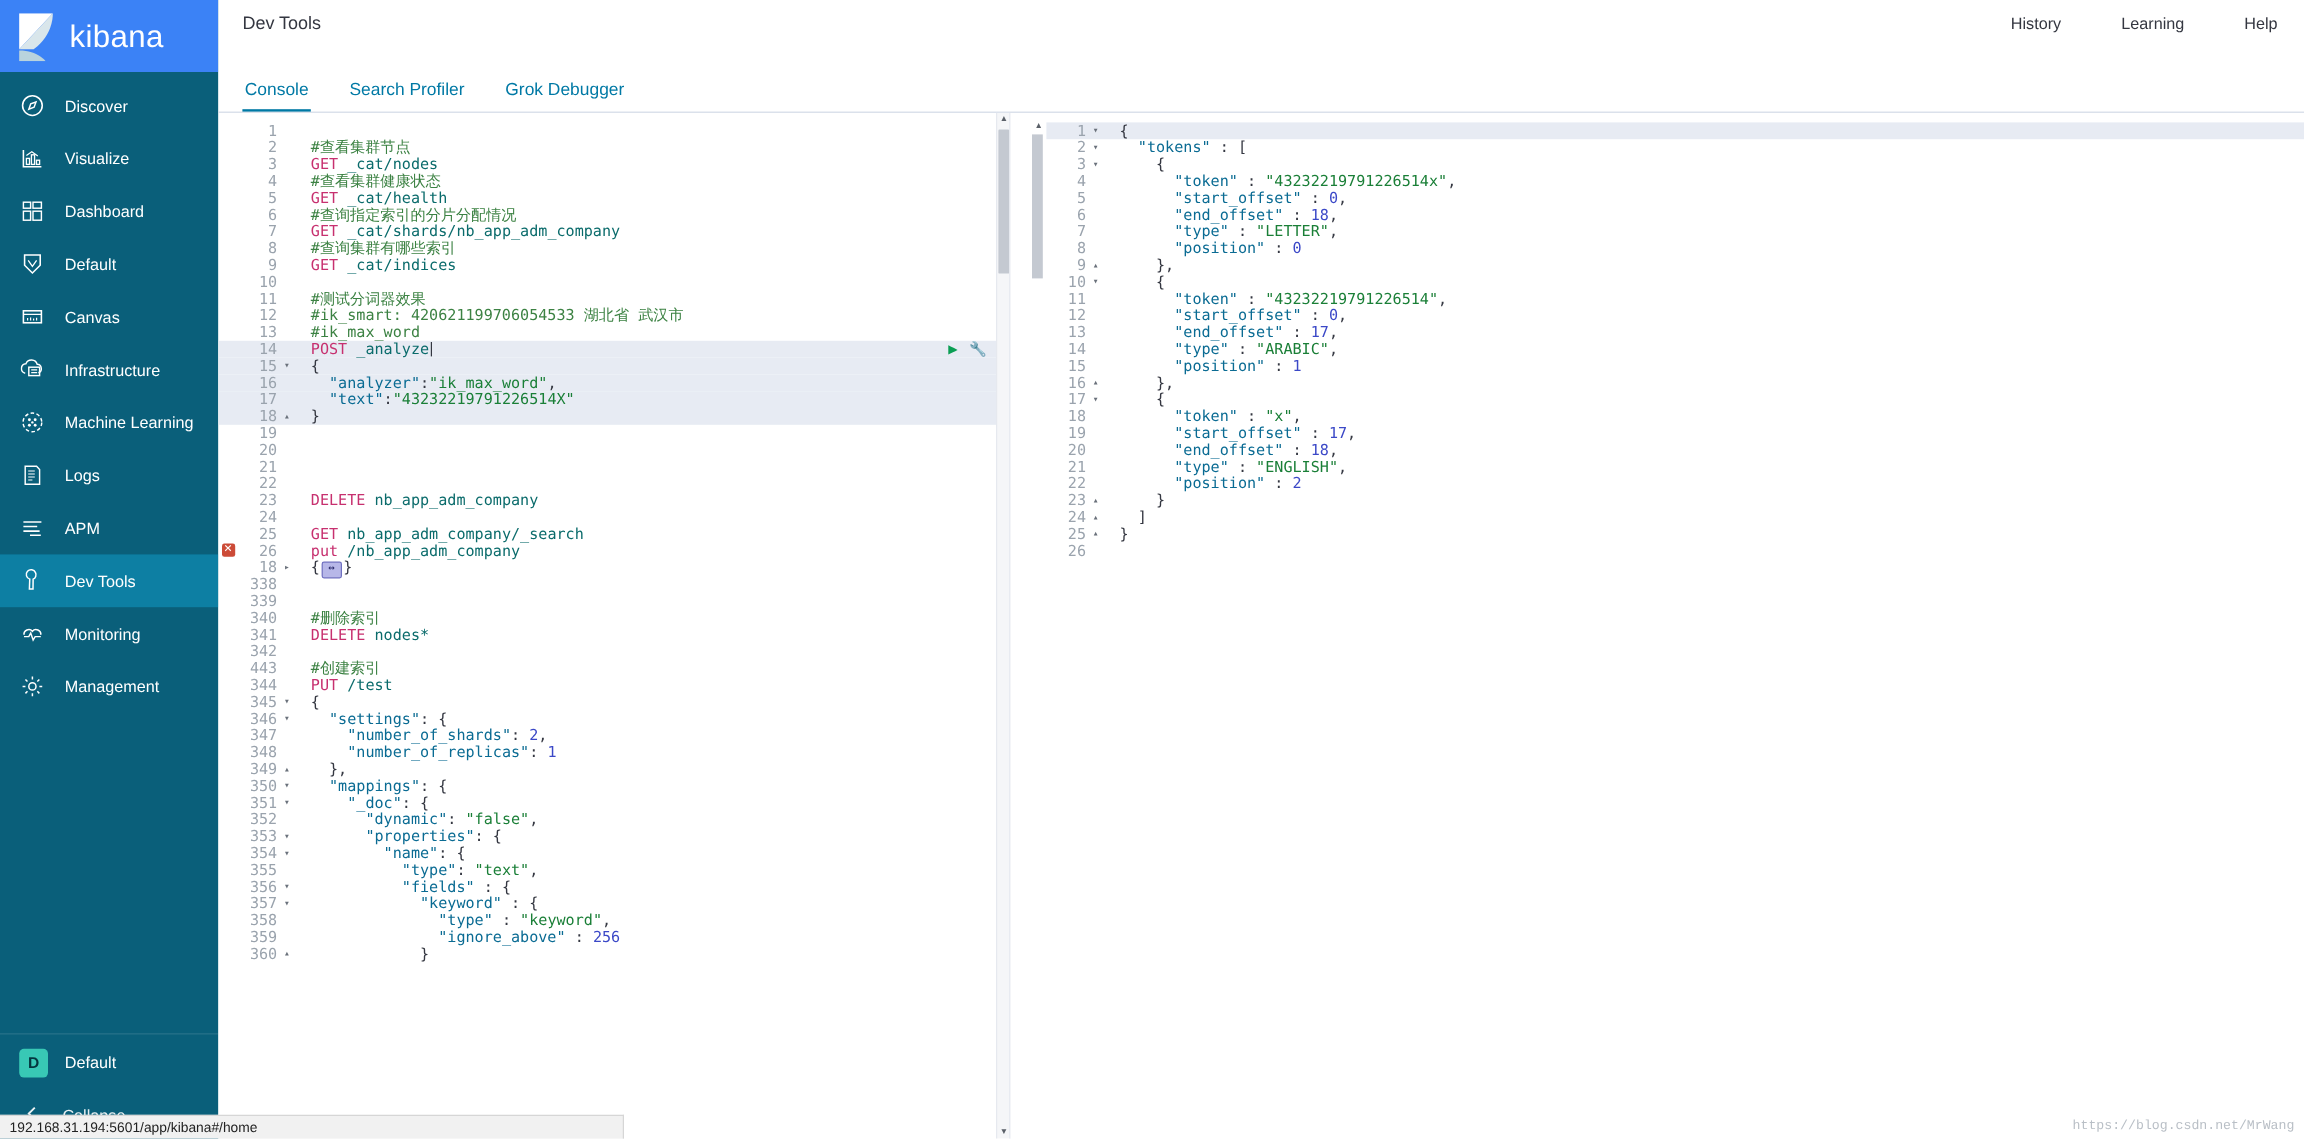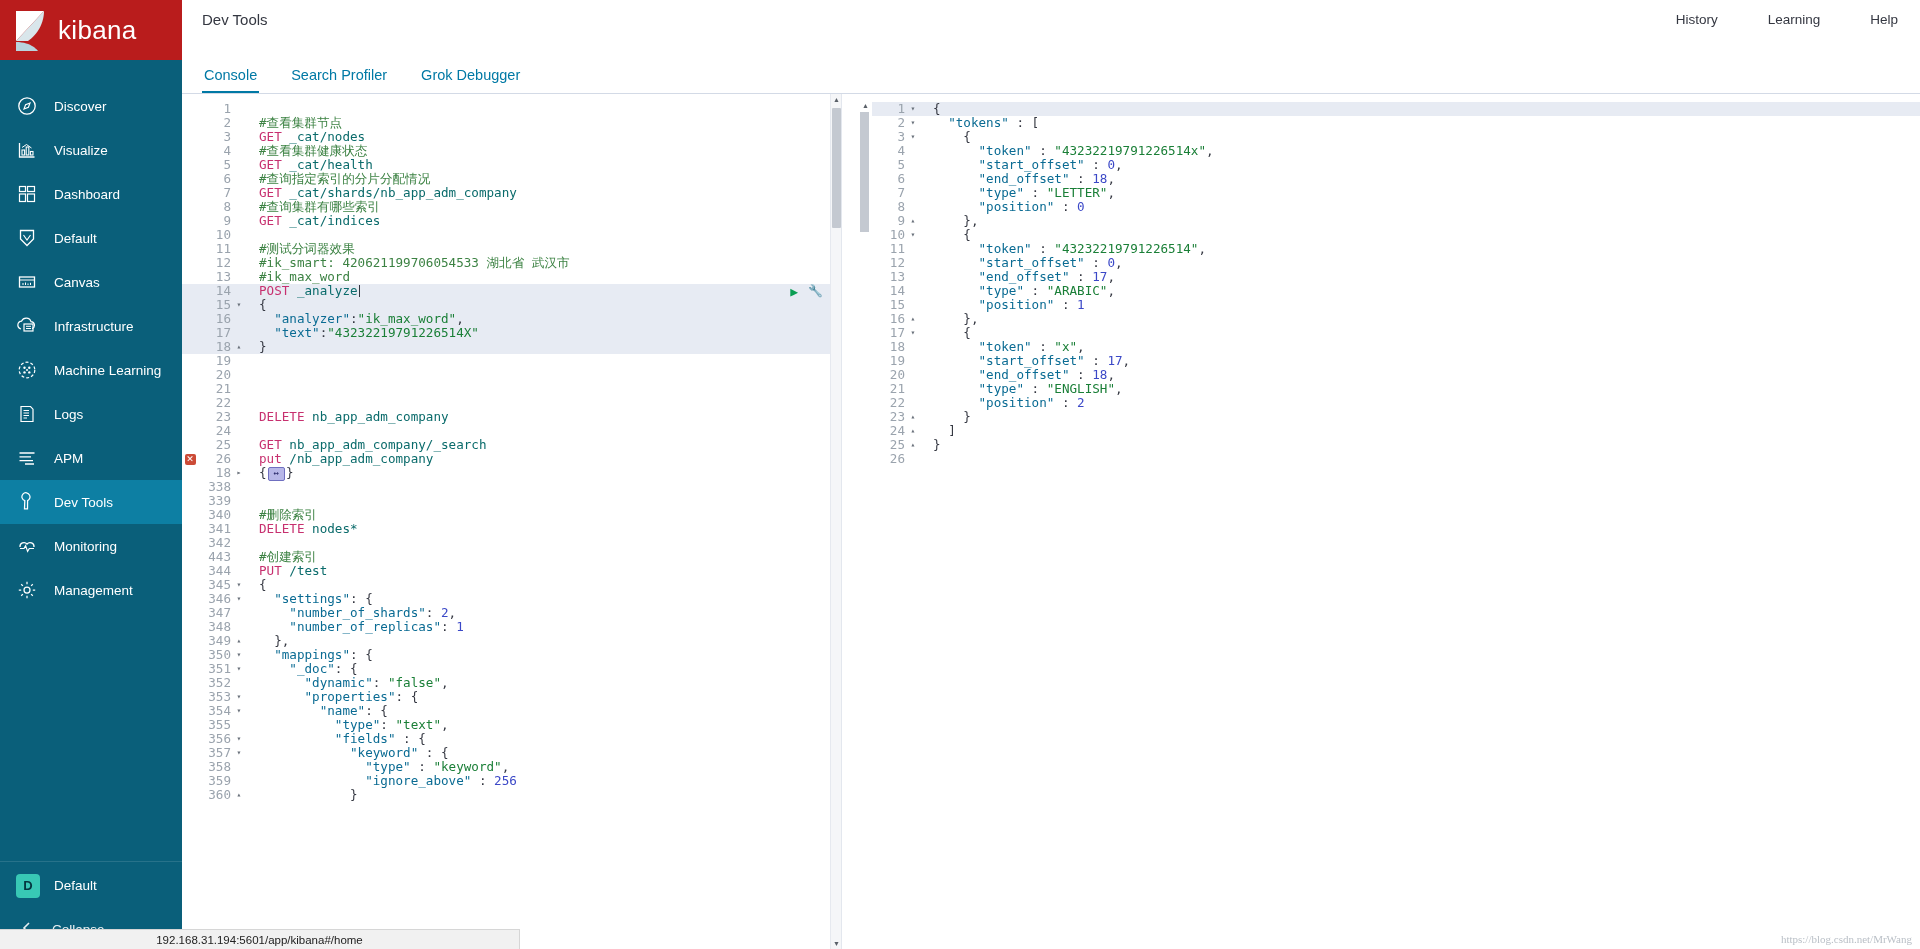--- a/index.html
+++ b/index.html
@@ -18,25 +18,25 @@
     color: #ffffff;
     flex: 0 0 182px;
     position: relative;
     overflow: hidden;
   }
   .brand {
     height: 60px;
     display: flex; align-items: center;
     padding-left: 14px;
     gap: 10px;
-    background: #b91c1c;
+    background: #3b82f6;
   }
   .brand-mark { width: 34px; height: 38px; position: relative; flex: 0 0 34px; }
   .brand-text { font-size: 26px; font-weight: 400; letter-spacing: .3px; color:#fff; }
-  .nav { padding-top: 24px; }
+  .nav { padding-top: 6px; }
   .nav-item {
     display: flex; align-items: center;
     gap: 16px;
     height: 44px;
     padding-left: 16px;
     font-size: 13.5px;
     color: #ffffff;
     cursor: pointer;
     white-space: nowrap;
   }
@@ -191,26 +191,25 @@
   .out-scroll .arrow { position:absolute; top:0; left:0; width:11px; height:11px; font-size:7px; text-align:center; color:#5a6068;}
 
   
   .statusbar {
     position: absolute; left: 0; bottom: 0;
     height: 20px; min-width: 520px;
     background: #f1f1f1; border-top: 1px solid #d6d6d6; border-right:1px solid #d6d6d6;
     font-size: 11.5px; color: #222; display:flex; align-items:center;
     padding: 0 8px; z-index: 40;
     font-family: "Liberation Sans", sans-serif;
-    justify-content: center;
   }
   .watermark {
     position:absolute; right: 8px; bottom: 4px;
     font-size: 11px; color: #b9bfc6; z-index: 30;
-    font-family: Liberation Serif, serif;
+    font-family: Liberation Mono, monospace;
   }
 </style>
 </head>
 <body>
 
 <div id="app">
 
   <aside class="sidebar">
     <div class="brand">
       <span class="brand-mark">

